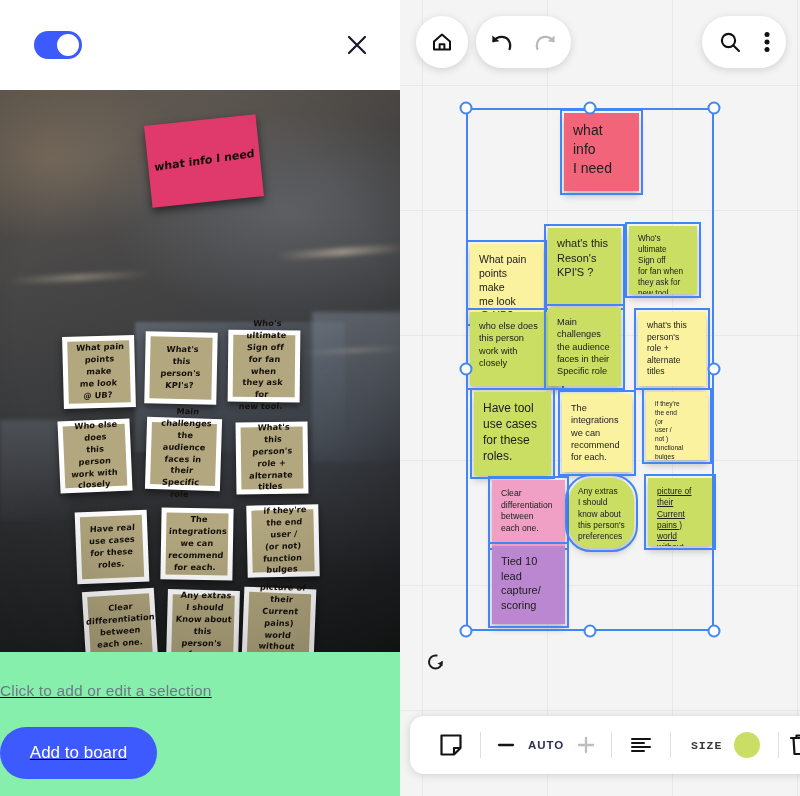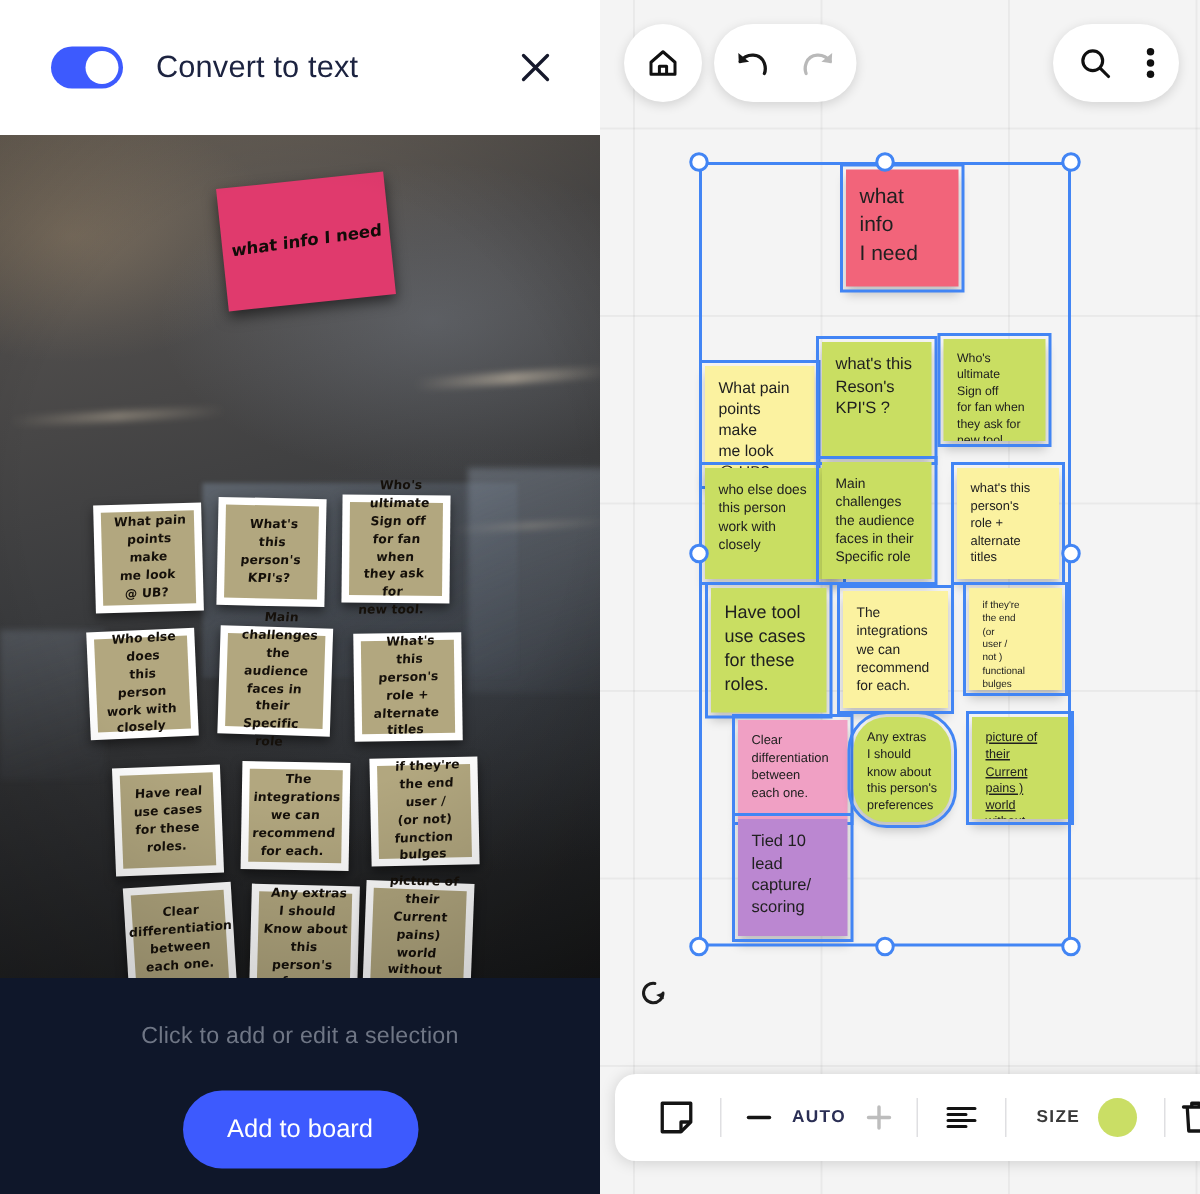--- a/index.html
+++ b/index.html
@@ -119,23 +119,24 @@
     text-align: center; transform: skewX(-6deg) rotate(-2deg); font-weight: 600;
   }
   .photo-vignette {
     position: absolute; inset: 0;
     background: radial-gradient(ellipse 120% 95% at 50% 42%, transparent 38%, rgba(0,0,0,.42) 100%);
     pointer-events: none;
   }
 
   
   .lp-footer {
-    flex: 1; background: #0f172a;
-    display: flex; flex-direction: column; align-items: center;
+    flex: 1; background: #86efac;
+    display: flex; flex-direction: column; align-items: flex-start;
     padding-top: 30px;
+    text-decoration: underline;
   }
   .lp-hint {
     font-size: 15.5px; color: #6f7685; letter-spacing: .15px;
   }
   .add-btn {
     margin-top: 27px;
     width: 157px; height: 52px;
     border-radius: 26px;
     background: #3d5afe;
     color: #fff; font-size: 17px;
@@ -206,38 +207,37 @@
   .bottom-bar {
     position: absolute; left: 10px; bottom: 22px;
     height: 58px; min-width: 400px;
     background: #fff;
     border-radius: 14px 0 0 14px;
     box-shadow: 0 1px 10px rgba(0,0,0,.15);
     display: flex; align-items: center;
     padding: 0 0 0 18px;
   }
   .bb-sep { width: 1px; height: 26px; background: #dfdfe2; margin: 0 0px; }
-  .bb-item { display: flex; align-items: flex-end; justify-content: center; cursor: pointer; }
+  .bb-item { display: flex; align-items: flex-end; justify-content: center; cursor: pointer; font-family: Liberation Mono, monospace; }
   .auto-group { display: flex; align-items: center; gap: 13px; padding: 0 16px; }
   .auto-lbl { font-size: 11.5px; letter-spacing: .9px; color: #2b2f55; font-weight: 700; }
   .sizedot { width: 26px; height: 26px; border-radius: 50%; background: #cade65; cursor: pointer; }
   .size-lbl { font-size: 11.5px; letter-spacing: .9px; color: #3a3a3a; font-weight: 700; }
 </style>
 </head>
 <body>
 
 <div class="app">
 
   <div class="left-panel">
 
     <div class="lp-header">
       <div class="toggle">
         <div class="knob"></div>
       </div>
-      <div class="lp-title">Convert to text</div>
       <div class="close-btn">
         <svg width="22" height="22" viewBox="0 0 22 22">
           <path d="M3 3 L19 19 M19 3 L3 19" stroke="#15182b" stroke-width="2.2" stroke-linecap="round" fill="none"></path>
         </svg>
       </div>
     </div>
 
     <div class="photo-wrap">
       <div class="photo-bg"></div>
       <div class="glass"></div>

